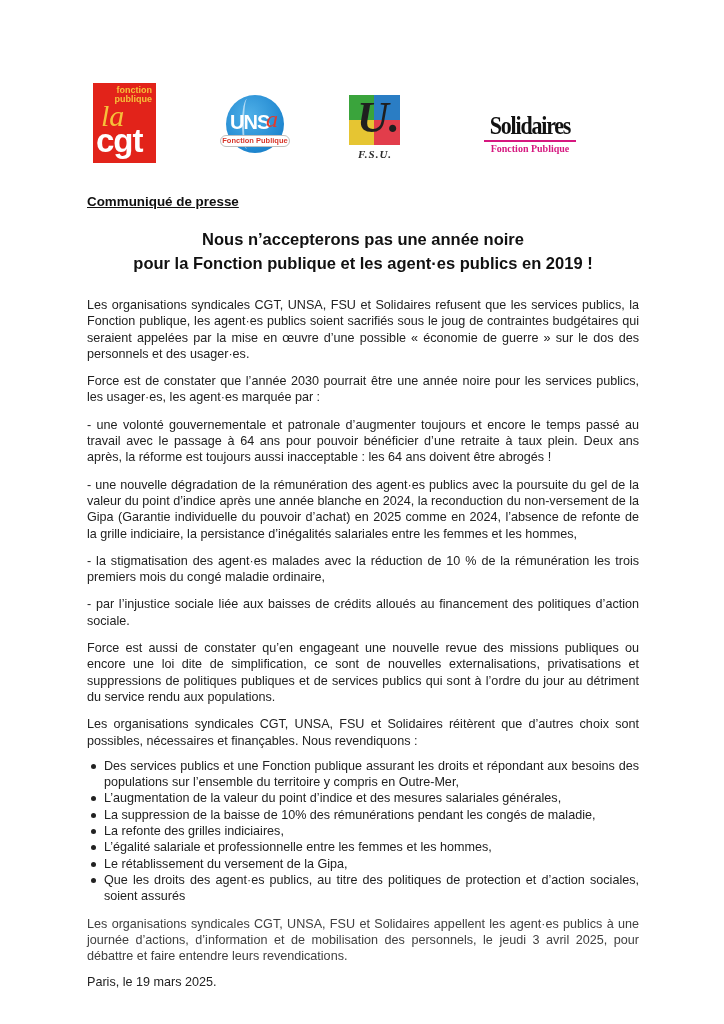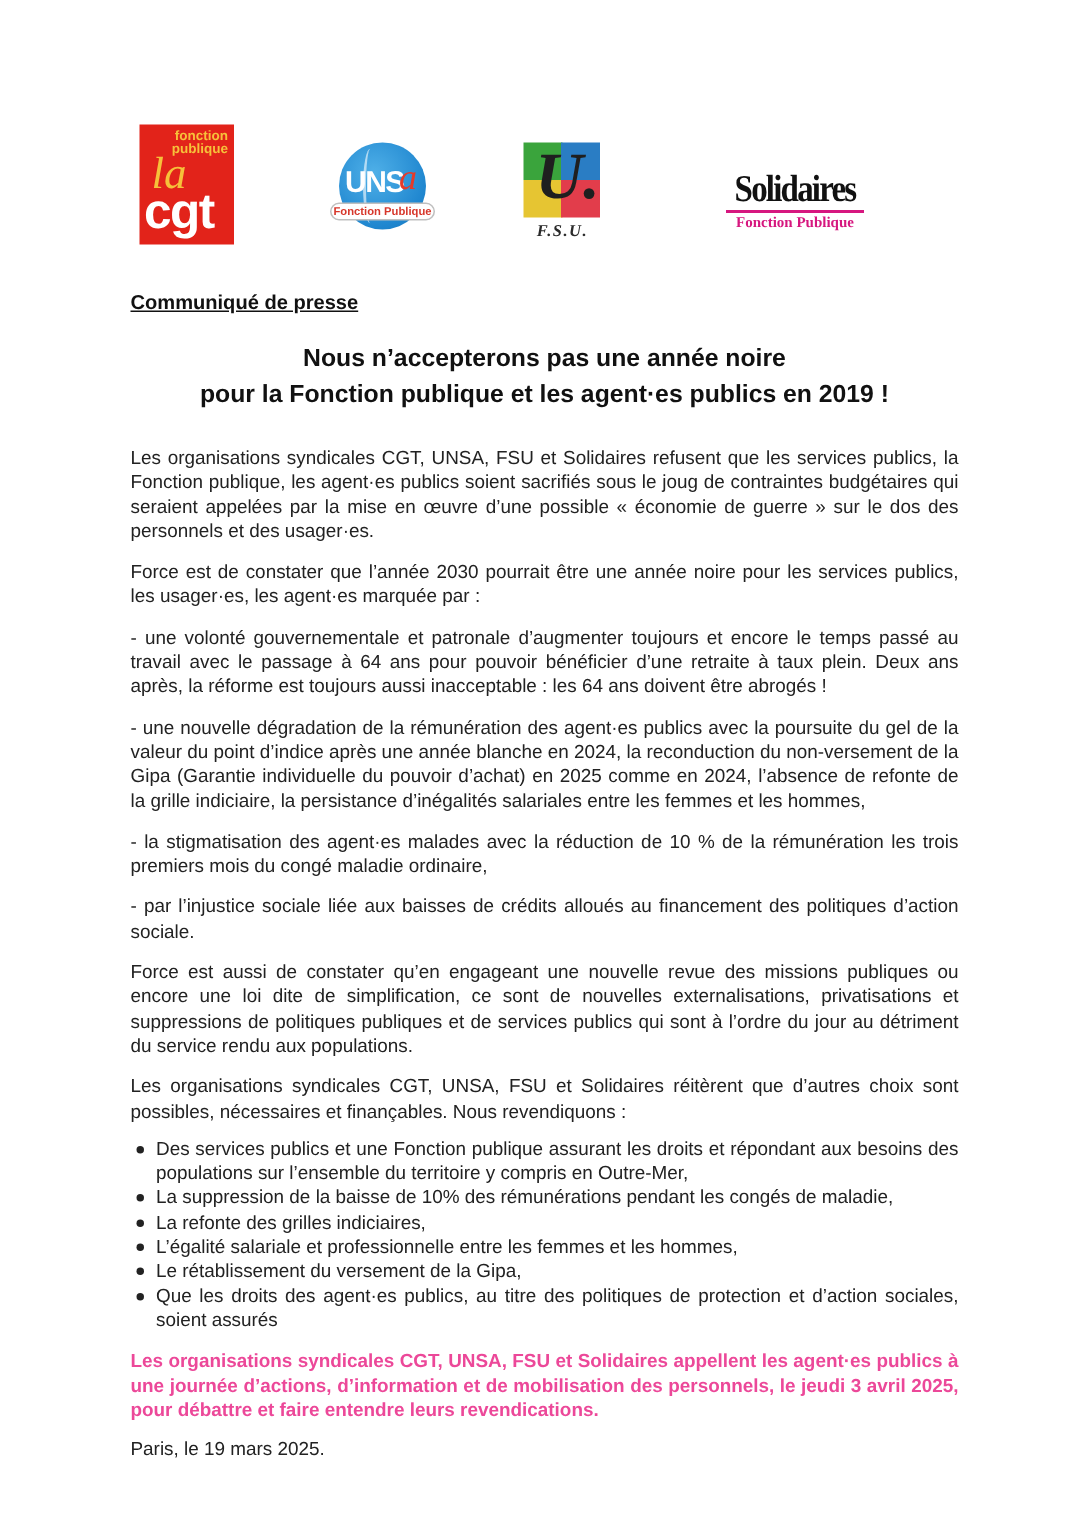--- a/index.html
+++ b/index.html
@@ -35,21 +35,21 @@
     .logo-sol .name { display: block; font-family: "Liberation Serif", serif; font-weight: bold; font-size: 22px; line-height: 22px; color: #111; letter-spacing: -1.2px; transform: scaleY(1.15); }
     .logo-sol .bar { display: block; margin: 3px auto 0; width: 92px; height: 2px; background: #d6177f; }
     .logo-sol .sub { display: block; margin-top: 1px; font-family: "Liberation Serif", serif; font-weight: bold; font-size: 10px; line-height: 11px; color: #d6177f; }
 
     
     .content { position: absolute; left: 87px; top: 193px; width: 552px; font-size: 12.6px; line-height: 16.3px; color: #222; font-family: "Liberation Sans", sans-serif; }
     .kicker { font-weight: bold; text-decoration: underline; font-size: 13.4px; line-height: 18px; color: #111; }
     .title { margin-top: 16px; text-align: center; font-weight: bold; font-size: 16.5px; line-height: 24px; color: #111; }
     .para { text-align: justify; margin-top: 11px; }
     .para.first { margin-top: 22px; }
-    .para.bold { font-weight: bold; color: #ec4899; }
+    .para.bold { font-weight: normal; color: #404040; }
     .bullets { margin-top: 9px; list-style: none; }
     .bullets li { position: relative; padding-left: 17px; text-align: justify; }
     .bullets li::before { content: ""; position: absolute; left: 4px; top: 6px; width: 5px; height: 5px; border-radius: 50%; background: #222; }
     .sign { margin-top: 10px; }
   </style>
 </head>
 <body>
 
 <div class="page">
 
@@ -97,20 +97,21 @@
     <p class="para">Force est de constater que l’année 2030 pourrait être une année noire pour les services publics, les usager·es, les agent·es marquée par :</p>
     <p class="para">- une volonté gouvernementale et patronale d’augmenter toujours et encore le temps passé au travail avec le passage à 64 ans pour pouvoir bénéficier d’une retraite à taux plein. Deux ans après, la réforme est toujours aussi inacceptable : les 64 ans doivent être abrogés !</p>
     <p class="para">- une nouvelle dégradation de la rémunération des agent·es publics avec la poursuite du gel de la valeur du point d’indice après une année blanche en 2024, la reconduction du non-versement de la Gipa (Garantie individuelle du pouvoir d’achat) en 2025 comme en 2024, l’absence de refonte de la grille indiciaire, la persistance d’inégalités salariales entre les femmes et les hommes,</p>
     <p class="para">- la stigmatisation des agent·es malades avec la réduction de 10 % de la rémunération les trois premiers mois du congé maladie ordinaire,</p>
     <p class="para">- par l’injustice sociale liée aux baisses de crédits alloués au financement des politiques d’action sociale.</p>
     <p class="para">Force est aussi de constater qu’en engageant une nouvelle revue des missions publiques ou encore une loi dite de simplification, ce sont de nouvelles externalisations, privatisations et suppressions de politiques publiques et de services publics qui sont à l’ordre du jour au détriment du service rendu aux populations.</p>
     <p class="para">Les organisations syndicales CGT, UNSA, FSU et Solidaires réitèrent que d’autres choix sont possibles, nécessaires et finançables. Nous revendiquons :</p>
 
     <ul class="bullets">
       <li>Des services publics et une Fonction publique assurant les droits et répondant aux besoins des populations sur l’ensemble du territoire y compris en Outre-Mer,</li>
+      <li>L’augmentation de la valeur du point d’indice et des mesures salariales générales,</li>
       <li>La suppression de la baisse de 10% des rémunérations pendant les congés de maladie,</li>
       <li>La refonte des grilles indiciaires,</li>
       <li>L’égalité salariale et professionnelle entre les femmes et les hommes,</li>
       <li>Le rétablissement du versement de la Gipa,</li>
       <li>Que les droits des agent·es publics, au titre des politiques de protection et d’action sociales, soient assurés</li>
     </ul>
 
     <p class="para bold">Les organisations syndicales CGT, UNSA, FSU et Solidaires appellent les agent·es publics à une journée d’actions, d’information et de mobilisation des personnels, le jeudi 3 avril 2025, pour débattre et faire entendre leurs revendications.</p>
     <p class="para sign">Paris, le 19 mars 2025.</p>
   </div>

